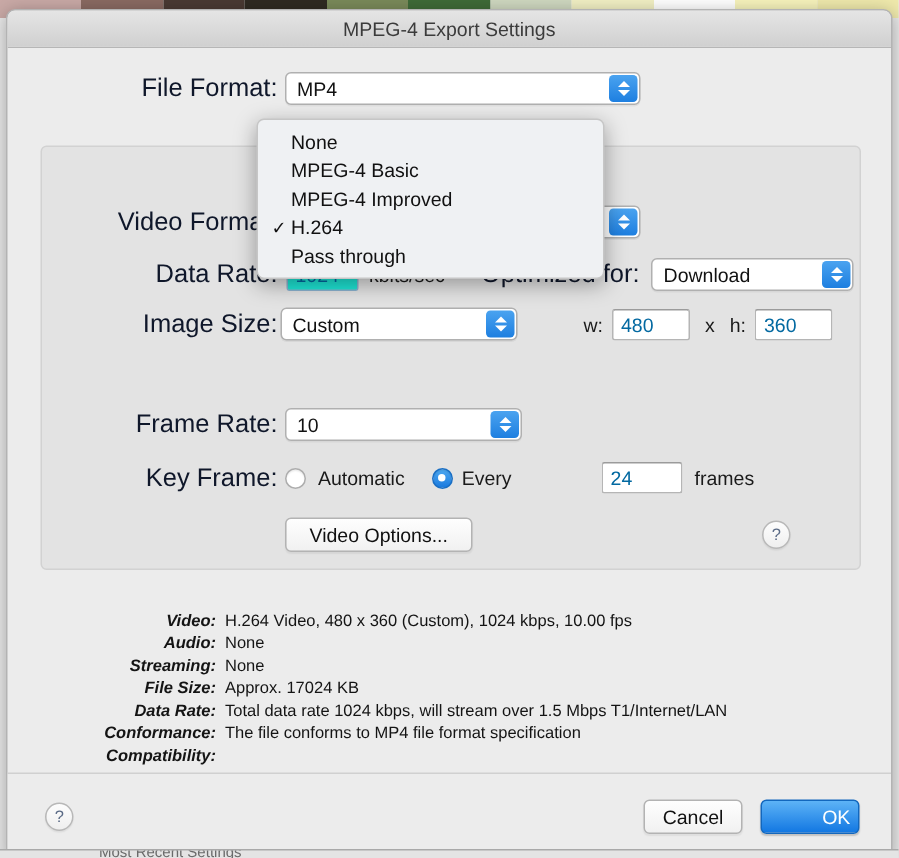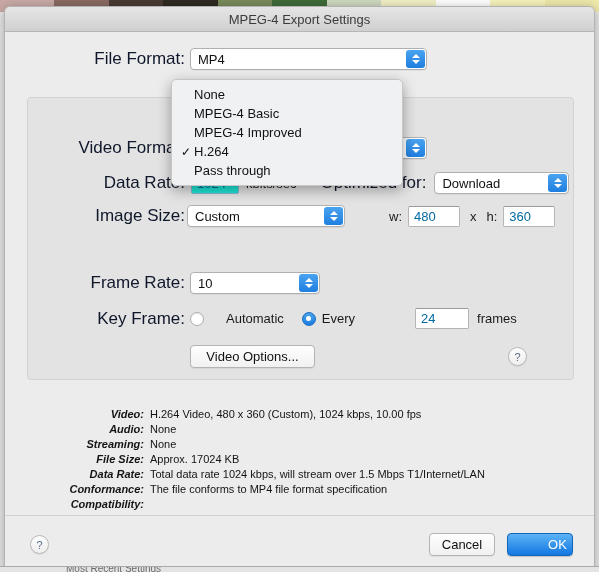--- a/index.html
+++ b/index.html
@@ -263,33 +263,33 @@
     <div style="margin-left:10px;font-size:13px;">x</div>
     <div style="margin-left:10px;font-size:13px;">h:</div>
     <div class="field" style="margin-left:6px;width:52px;">
       <span>360</span>
     </div>
   </div>
 
 
   <div class="row" style="left:0;top:265px;width:591px;">
     <div class="lab" style="width:180px;">Frame Rate:</div>
-    <div class="popupbtn" style="margin-left:5px;width:130px;">
+    <div class="popupbtn" style="margin-left:5px;width:158px;">
       <span>10</span>
       <span class="stepper">
           <i class="up"></i>
           <i class="down"></i>
         </span>
     </div>
   </div>
 
   <div class="row" style="left:0;top:301px;width:591px;">
     <div class="lab" style="width:180px;">Key Frame:</div>
     <div class="radio" style="margin-left:5px;"></div>
-    <div style="margin-left:22px;font-size:13px;">Automatic</div>
+    <div style="margin-left:8px;font-size:13px;">Automatic</div>
     <div class="radio on" style="margin-left:18px;"></div>
     <div style="margin-left:6px;font-size:13px;">Every</div>
     <div class="field" style="margin-left:60px;width:54px;">
       <span>24</span>
     </div>
     <div style="margin-left:8px;font-size:13px;">frames</div>
   </div>
 
   <div class="row" style="left:0;top:338px;width:591px;">
     <div style="width:180px;"></div>

